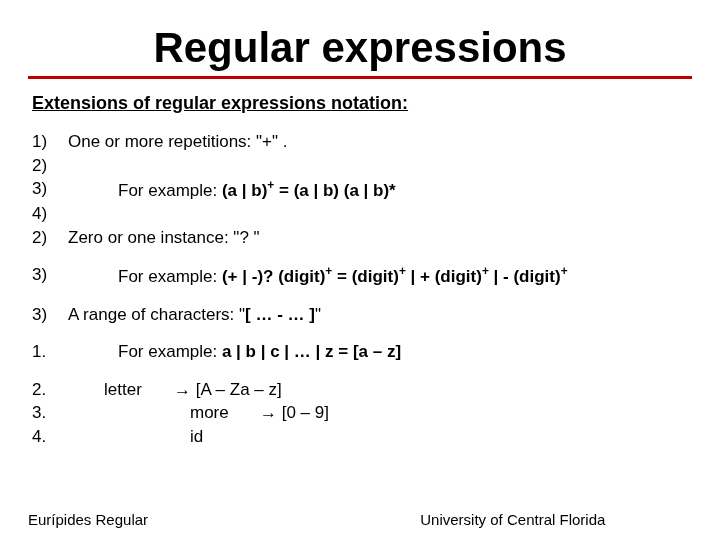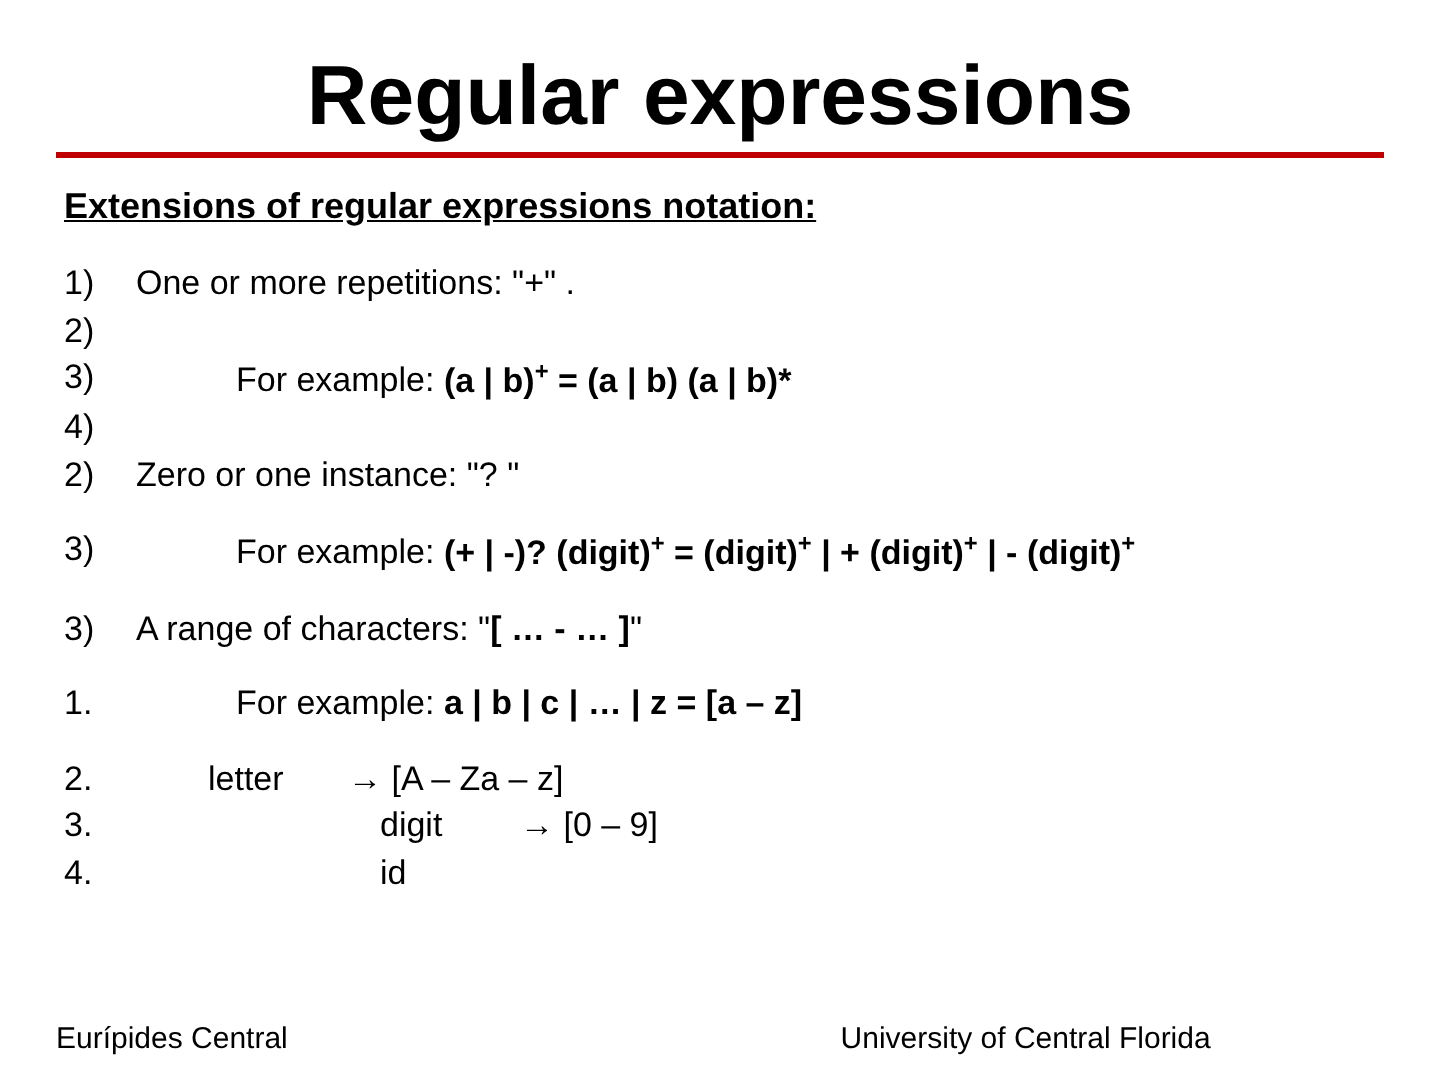--- a/index.html
+++ b/index.html
@@ -131,31 +131,31 @@
       <div class="marker">2.</div>
       <div class="content ex-grid">
         <div class="ex-lhs">letter</div>
         <div class="ex-rhs">→ [A – Za – z]</div>
       </div>
     </div>
     <div class="row">
       <div class="marker">3.</div>
       <div class="content ex-grid">
         <div class="ex-label"></div>
-        <div class="ex-lhs">digit</div>
+        <div class="ex-lhs">more</div>
         <div class="ex-rhs">→ [0 – 9]</div>
       </div>
     </div>
     <div class="row">
       <div class="marker">4.</div>
       <div class="content ex-grid">
         <div class="ex-label"></div>
         <div class="ex-lhs">id</div>
       </div>
     </div>
 
   </div>
 </div>
 
 <div class="footer">
-  <div class="footer-left">Eurípides Central</div>
+  <div class="footer-left">Eurípides Regular</div>
   <div class="footer-right">University of Central Florida</div>
 </div>
 
 </body></html>

